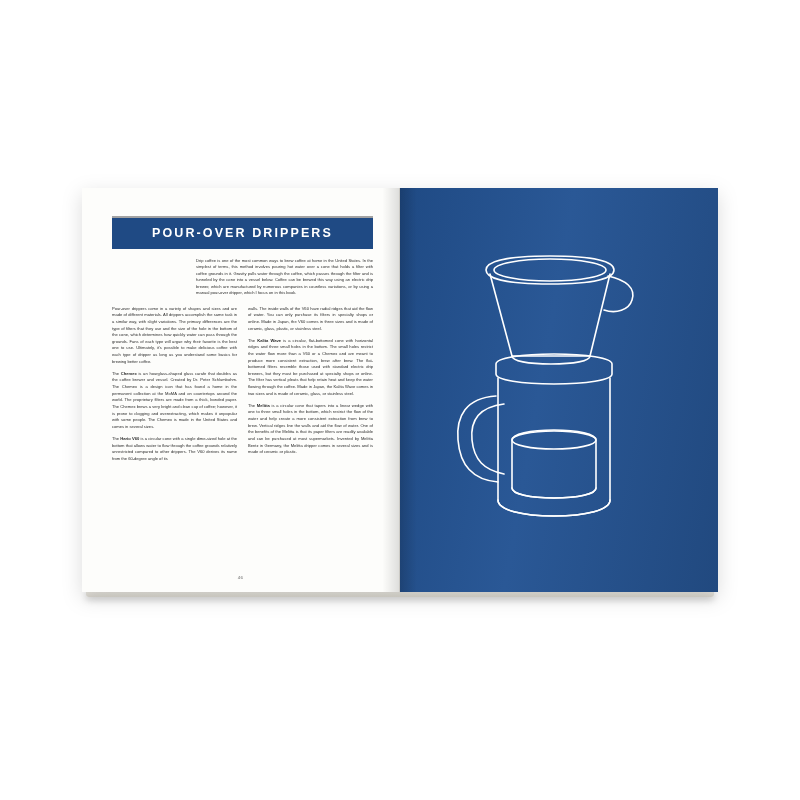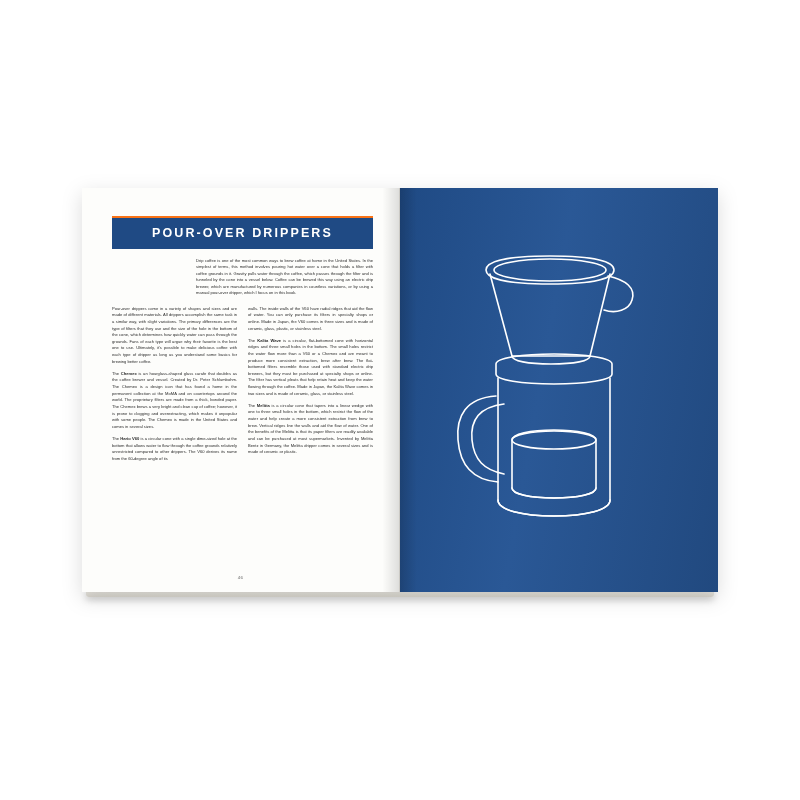--- a/index.html
+++ b/index.html
@@ -79,21 +79,21 @@
 
   
   .title-bar {
     background: #1f4a84;
     color: #ffffff;
     text-align: center;
     padding: 8px 6px 7px 6px;
     letter-spacing: 2.1px;
     font-size: 12.5px;
     font-weight: bold;
-    border-top: 2px solid #f97316;
+    border-top: 2px solid #a3a3a3;
     border-bottom: 2px solid #1f4a84;
     margin-bottom: 9px;
   }
   .intro {
     font-size: 4.1px;
     line-height: 1.58;
     text-align: justify;
     color: #2b2b2b;
     margin: 0 0 9px 84px;
   }

